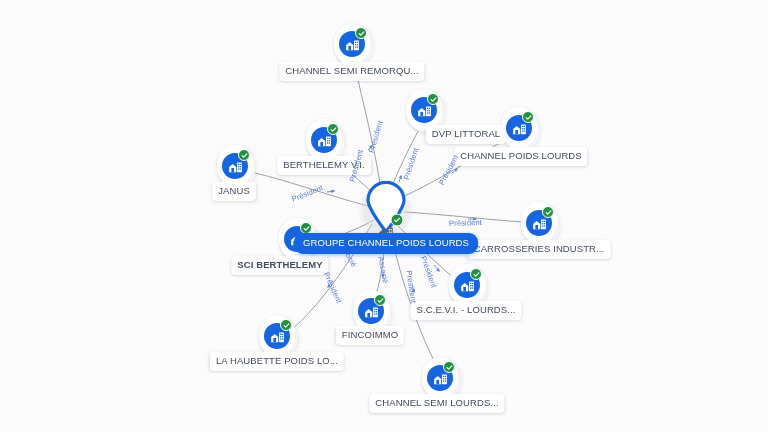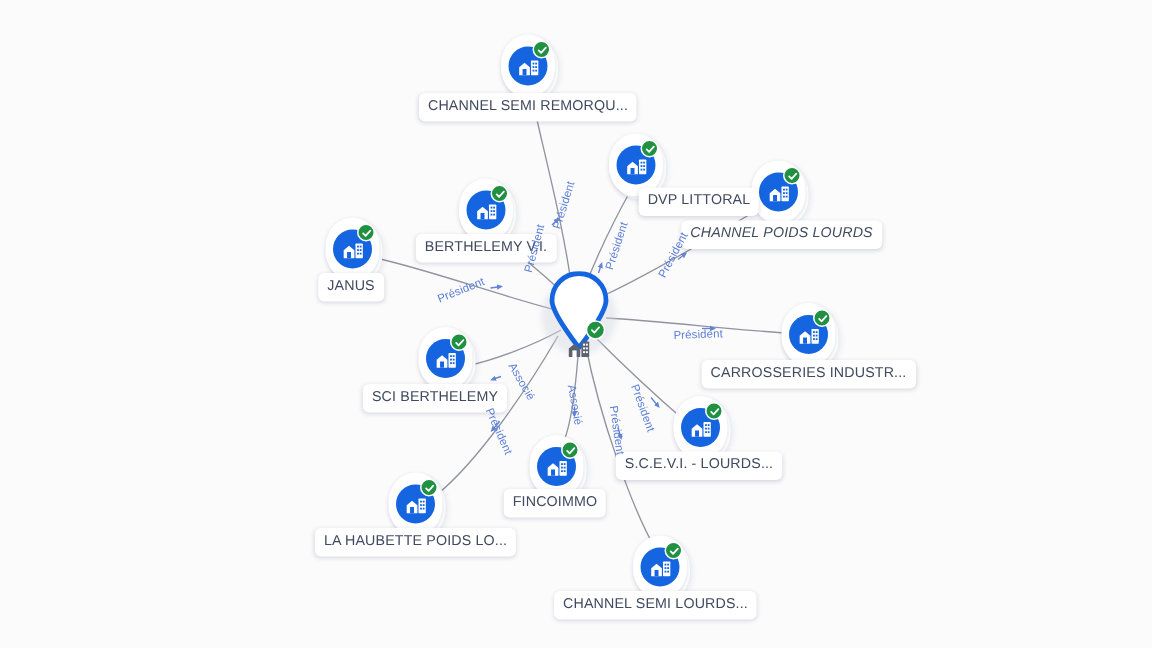--- a/index.html
+++ b/index.html
@@ -417,37 +417,38 @@
         <div class="badge">
           <svg viewBox="0 0 10 10">
             <path d="M1.6 5.2 L3.9 7.4 L8.4 2.6" fill="none" stroke="#ffffff" stroke-width="1.7" stroke-linecap="round" stroke-linejoin="round"></path>
           </svg>
         </div>
       </div>
     </div>
   <div id="labels-layer">
       <div class="label" style="left: 352px; top: 62px;">CHANNEL SEMI REMORQU...</div>
       <div class="label" style="left: 422px; top: 125px; margin-left: 44px;">DVP LITTORAL</div>
-      <div class="label" style="left: 521px; top: 147px; font-style: italic;">CHANNEL POIDS LOURDS</div>
+      <div class="label" style="left: 521px; top: 147px;">CHANNEL POIDS LOURDS</div>
       <div class="label" style="left: 324px; top: 156px;">BERTHELEMY V.I.</div>
       <div class="label" style="left: 234px; top: 182px; text-align: center;">JANUS</div>
       <div class="label" style="left: 539px; top: 240px;">CARROSSERIES INDUSTR...</div>
-      <div class="label" style="left: 290px; top: 256px;">SCI BERTHELEMY</div>
+      <div class="label" style="left: 280px; top: 256px; font-weight: bold;">SCI BERTHELEMY</div>
       <div class="label" style="left: 466px; top: 301px;">S.C.E.V.I. - LOURDS...</div>
       <div class="label" style="left: 370px; top: 326px; text-align: center;">FINCOIMMO</div>
       <div class="label" style="left: 277px; top: 352px;">LA HAUBETTE POIDS LO...</div>
       <div class="label" style="left: 437px; top: 394px;">CHANNEL SEMI LOURDS...</div>
     </div>
   <div id="elabels-layer">
       <div class="elabel" style="left: 371px; top: 148px; transform: rotate(-73deg);">Président</div>
       <div class="elabel" style="left: 406px; top: 175px; transform: rotate(-72deg);">Président</div>
       <div class="elabel" style="left: 441px; top: 180px; transform: rotate(-62deg);">Président</div>
       <div class="elabel" style="left: 352px; top: 177px; transform: rotate(-75deg);">Président</div>
       <div class="elabel" style="left: 292px; top: 195px; transform: rotate(-22deg);">Président</div>
       <div class="elabel" style="left: 449px; top: 219px; transform: rotate(-2deg);">Président</div>
       <div class="elabel" style="left: 341px; top: 238px; transform: rotate(60deg);">Associé</div>
       <div class="elabel" style="left: 423px; top: 252px; transform: rotate(70deg);">Président</div>
       <div class="elabel" style="left: 381px; top: 252px; transform: rotate(80deg);">Associé</div>
       <div class="elabel" style="left: 326px; top: 268px; transform: rotate(66deg);">Président</div>
       <div class="elabel" style="left: 409px; top: 266px; transform: rotate(82deg);">Président</div>
     </div>
 
+  <div class="label selected" id="center-label" style="left: 386px; top: 233px;">GROUPE CHANNEL POIDS LOURDS</div>
 </div>
 
 </body></html>

